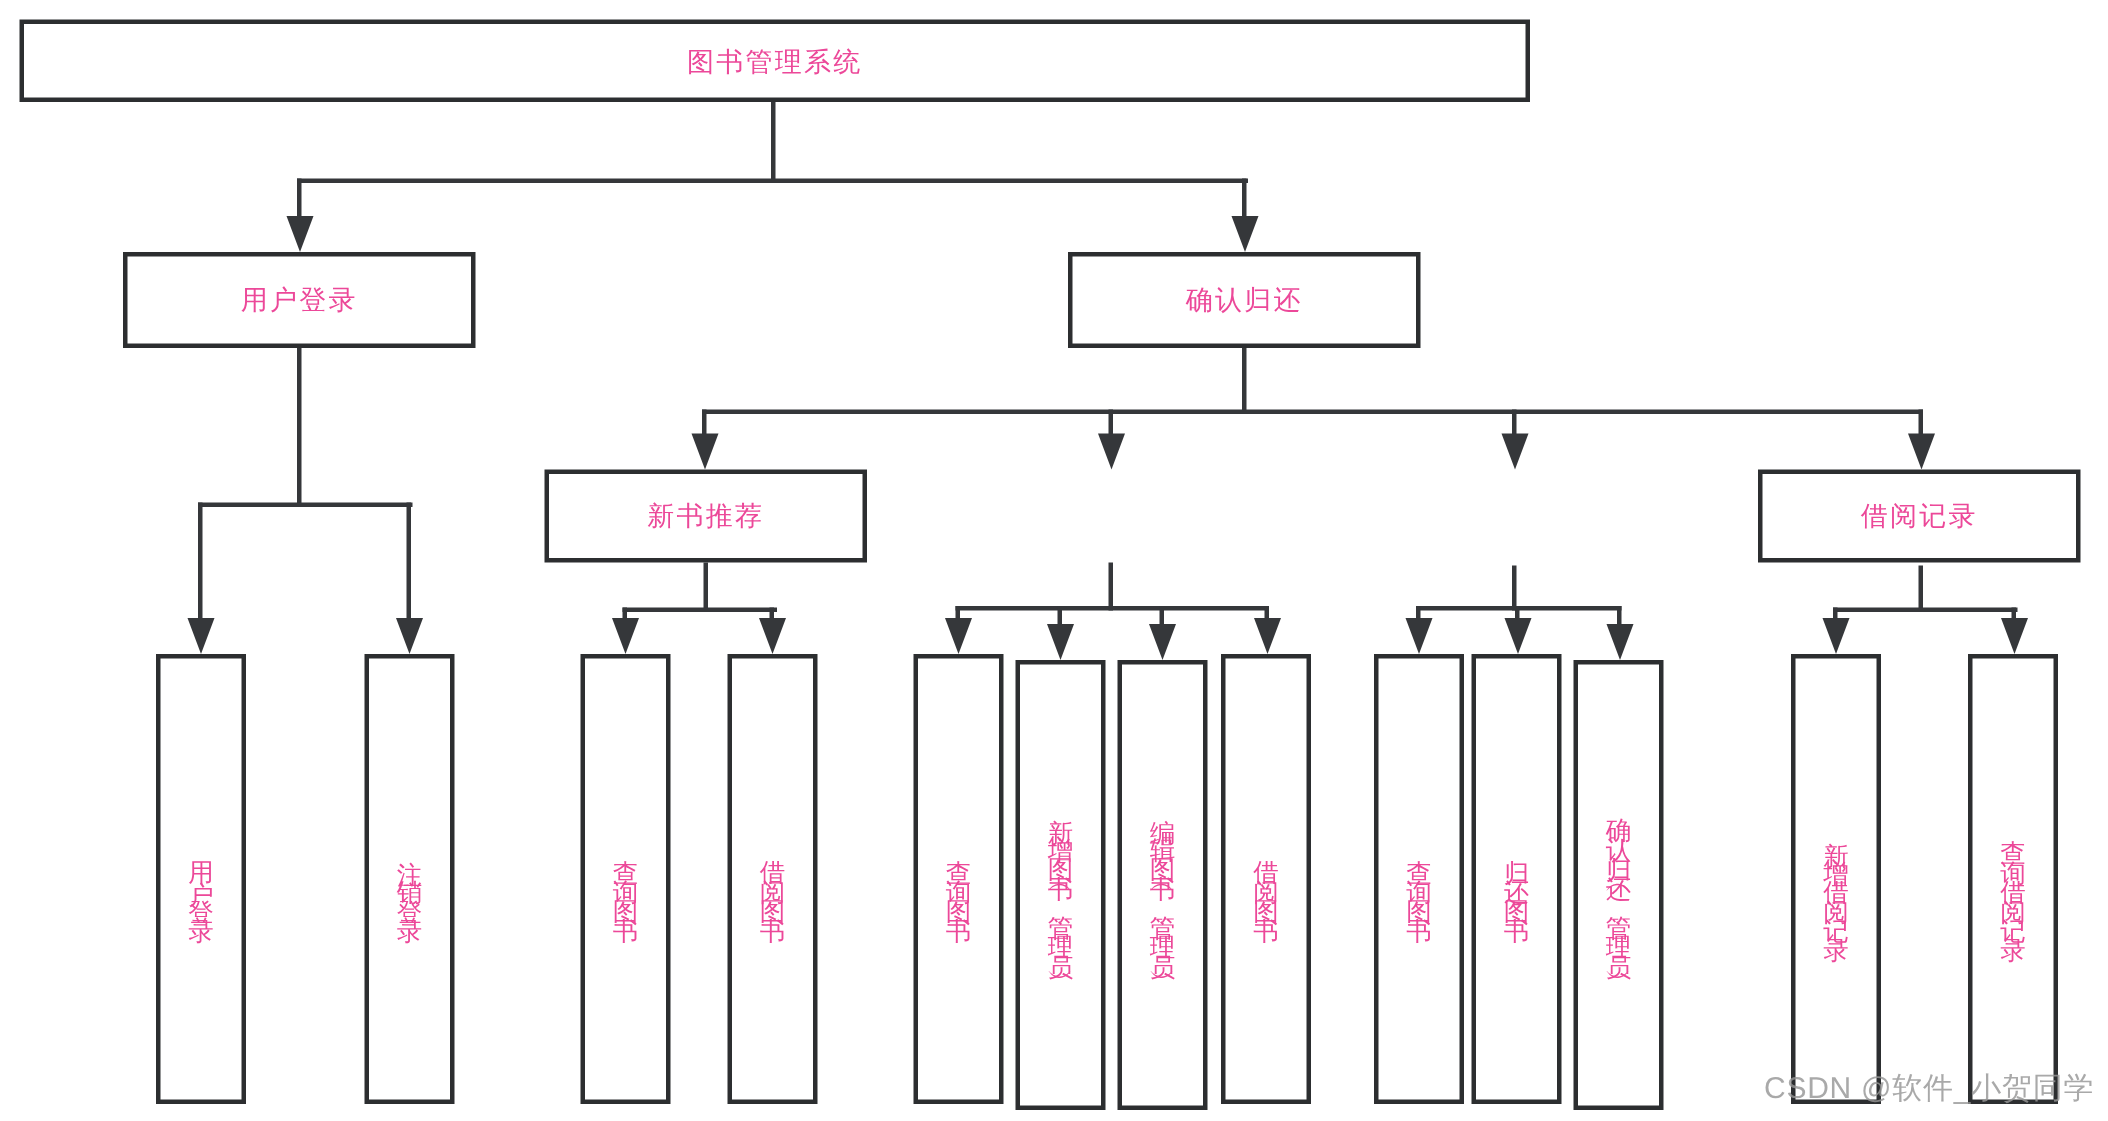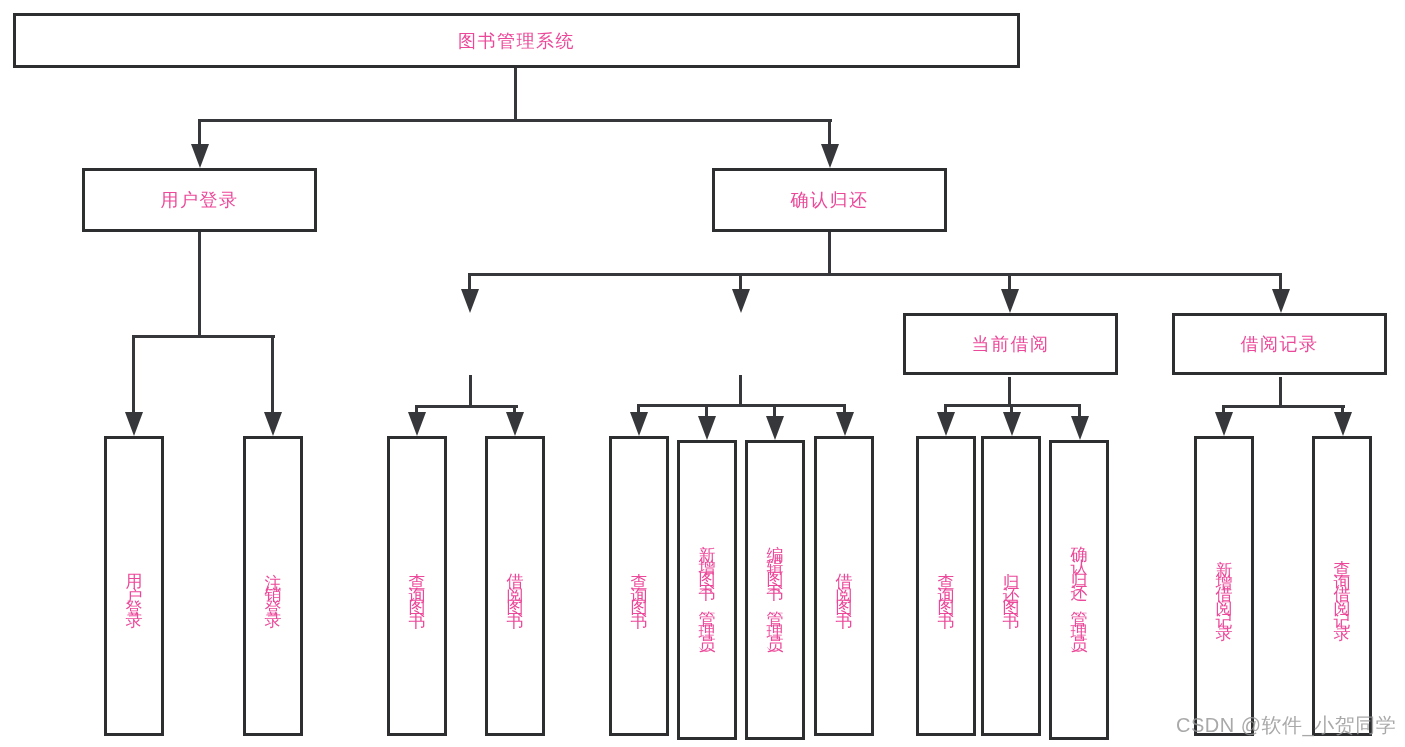--- a/index.html
+++ b/index.html
@@ -64,22 +64,22 @@
   <div class="ln" style="left:468px;top:273px;width:814px;height:3px"></div>
   <div class="ln" style="left:468px;top:273px;width:3px;height:18px"></div>
   <div class="arr" style="left:461px;top:289px"></div>
   <div class="ln" style="left:739px;top:273px;width:3px;height:18px"></div>
   <div class="arr" style="left:732px;top:289px"></div>
   <div class="ln" style="left:1008px;top:273px;width:3px;height:18px"></div>
   <div class="arr" style="left:1001px;top:289px"></div>
   <div class="ln" style="left:1279px;top:273px;width:3px;height:18px"></div>
   <div class="arr" style="left:1272px;top:289px"></div>
 
-  <div class="box hbox" style="left:903px;top:313px;width:215px;height:62px">
-    <span>当前借阅</span>
+  <div class="box hbox" style="left:363px;top:313px;width:215px;height:62px">
+    <span>新书推荐</span>
   </div>
   <div class="box hbox" style="left:1172px;top:313px;width:215px;height:62px">
     <span>借阅记录</span>
   </div>
 
   <div class="ln" style="left:469px;top:375px;width:3px;height:33px"></div>
   <div class="ln" style="left:415px;top:405px;width:103px;height:3px"></div>
   <div class="ln" style="left:415px;top:405px;width:3px;height:9px"></div>
   <div class="arr" style="left:408px;top:412px"></div>
   <div class="ln" style="left:513px;top:405px;width:3px;height:9px"></div>

